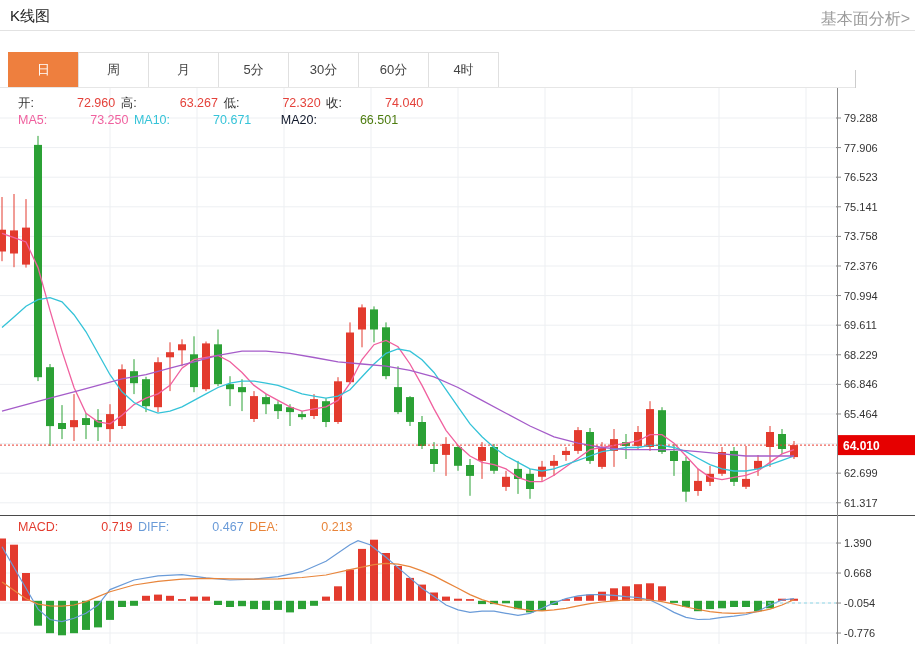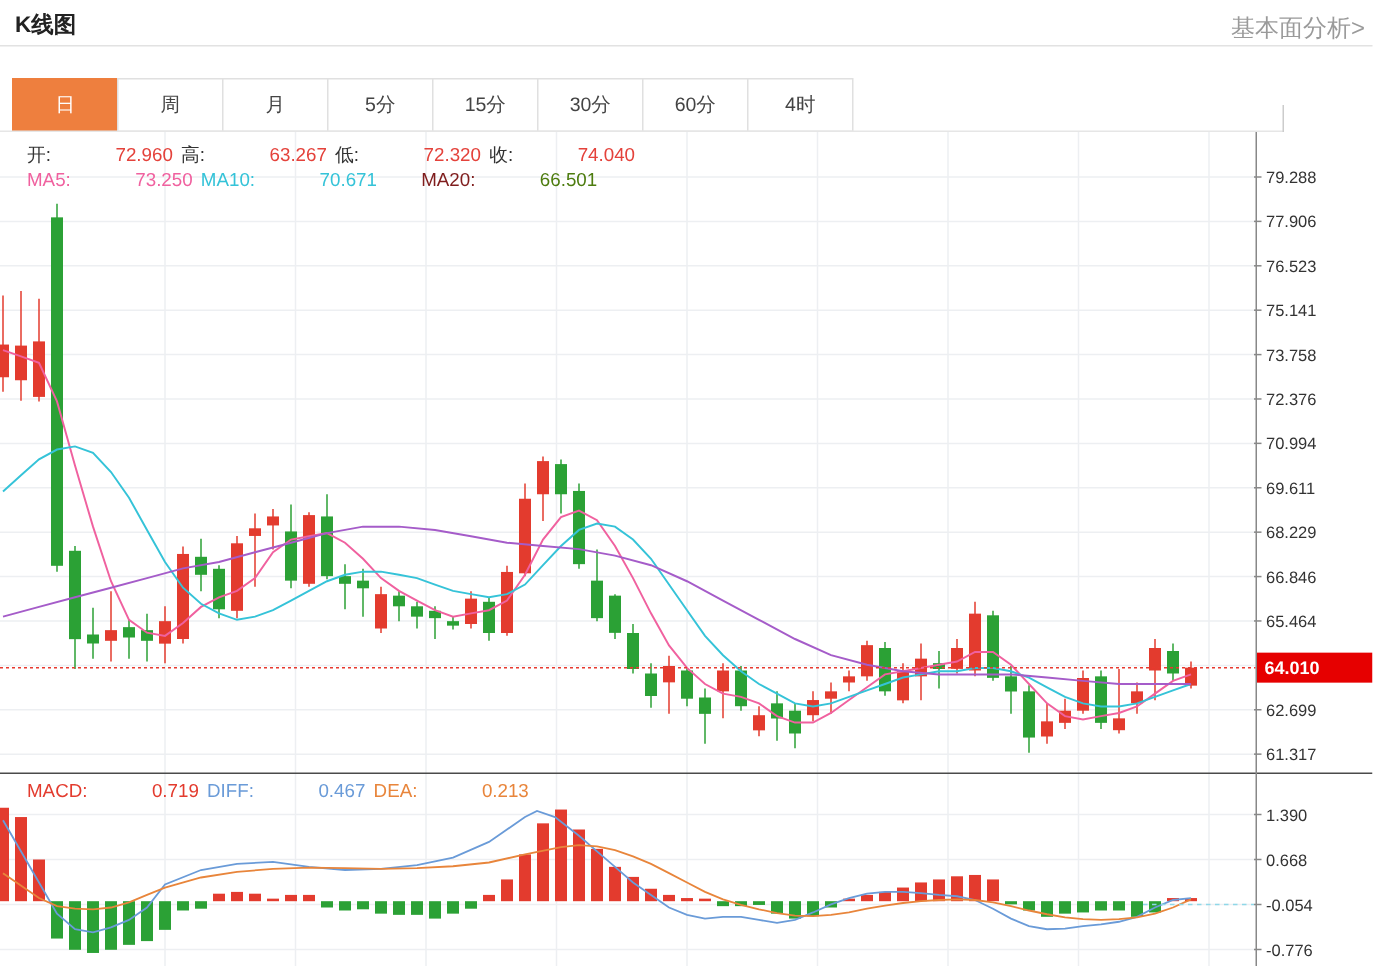--- a/index.html
+++ b/index.html
@@ -1,19 +1,19 @@
 <!DOCTYPE html>
 <html><head>
 <meta charset="utf-8">
 <style>
   html,body{margin:0;padding:0;background:#fff;}
   body{width:915px;height:645px;position:relative;overflow:hidden;
        font-family:"Liberation Sans","DejaVu Sans",sans-serif;}
   #header{position:absolute;top:0;left:0;width:915px;height:30px;border-bottom:1px solid #e2e2e2;}
-  #page-title{position:absolute;top:7px;left:10px;font-size:15px;font-weight:bold;color:#222;}
+  #page-title{position:absolute;top:7px;left:10px;font-size:15px;font-weight:normal;color:#222;}
   #fund-link{position:absolute;top:9px;right:5px;font-size:16px;color:#9a9a9a;cursor:pointer;}
   #tabs{position:absolute;top:52px;left:9px;display:flex;}
   .tab{width:69px;height:34px;line-height:34px;text-align:center;font-size:13px;color:#444;
        border:1px solid #e0e0e0;margin-left:-1px;background:#fff;cursor:pointer;}
   .tab.active{color:#fff;font-weight:normal;}
   #tabrow-line{position:absolute;top:87px;left:0;width:856px;border-bottom:1px solid #e6e6e6;}
   #tabrow-tick{position:absolute;top:70px;left:855px;width:1px;height:18px;background:#ccc;}
   .ind-row{position:absolute;left:18px;font-size:12.5px;white-space:nowrap;z-index:3;}
   #ohlc-row{top:95px;}
   #ma-row{top:113px;}
@@ -30,39 +30,38 @@
 <div id="header">
   <span id="page-title">K线图</span>
   <span id="fund-link">基本面分析&gt;</span>
 </div>
 
 <div id="tabs">
     <div class="tab active" style="background: rgb(238, 127, 62); border-color: rgb(238, 127, 62);">日</div>
     <div class="tab">周</div>
     <div class="tab">月</div>
     <div class="tab">5分</div>
-    <div class="tab">15分</div>
     <div class="tab">30分</div>
     <div class="tab">60分</div>
     <div class="tab">4时</div>
   </div>
 <div id="tabrow-line"></div>
 <div id="tabrow-tick"></div>
 
 <div class="ind-row" id="ohlc-row">
   <span class="lbl">开:</span><span class="grp" style="color: rgb(228, 66, 59);">72.960</span>
   <span class="lbl">高:</span><span class="grp" style="color: rgb(228, 66, 59);">63.267</span>
   <span class="lbl">低:</span><span class="grp" style="color: rgb(228, 66, 59);">72.320</span>
   <span class="lbl">收:</span><span class="grp" style="color: rgb(228, 66, 59);">74.040</span>
 </div>
 
 <div class="ind-row" id="ma-row">
   <span style="color: rgb(240, 97, 159);">MA5:</span><span class="grp" style="color: rgb(240, 97, 159);">73.250</span>
   <span style="color: rgb(53, 195, 216);">MA10:</span><span class="grp" style="color: rgb(53, 195, 216);">70.671</span>
-  <span style="color: #7f1d1d; padding-left: 24px;">MA20:</span><span class="grp" style="color: #4d7c0f;">66.501</span>
+  <span style="color: #0f172a; padding-left: 24px;">MA20:</span><span class="grp" style="color: #4d7c0f;">66.501</span>
 </div>
 
 <div class="ind-row" id="macd-row">
   <span style="color: rgb(227, 59, 46);">MACD:</span><span class="grp" style="color: rgb(227, 59, 46);">0.719</span>
   <span style="color: rgb(106, 155, 216);">DIFF:</span><span class="grp" style="color: rgb(106, 155, 216);">0.467</span>
   <span style="color: rgb(232, 133, 59);">DEA:</span><span class="grp" style="color: rgb(232, 133, 59);">0.213</span>
 </div>
 
 <svg id="chart" width="915" height="645" viewBox="0 0 915 645">
     <line x1="110" y1="88" x2="110" y2="644" stroke="#edeff2"></line>

